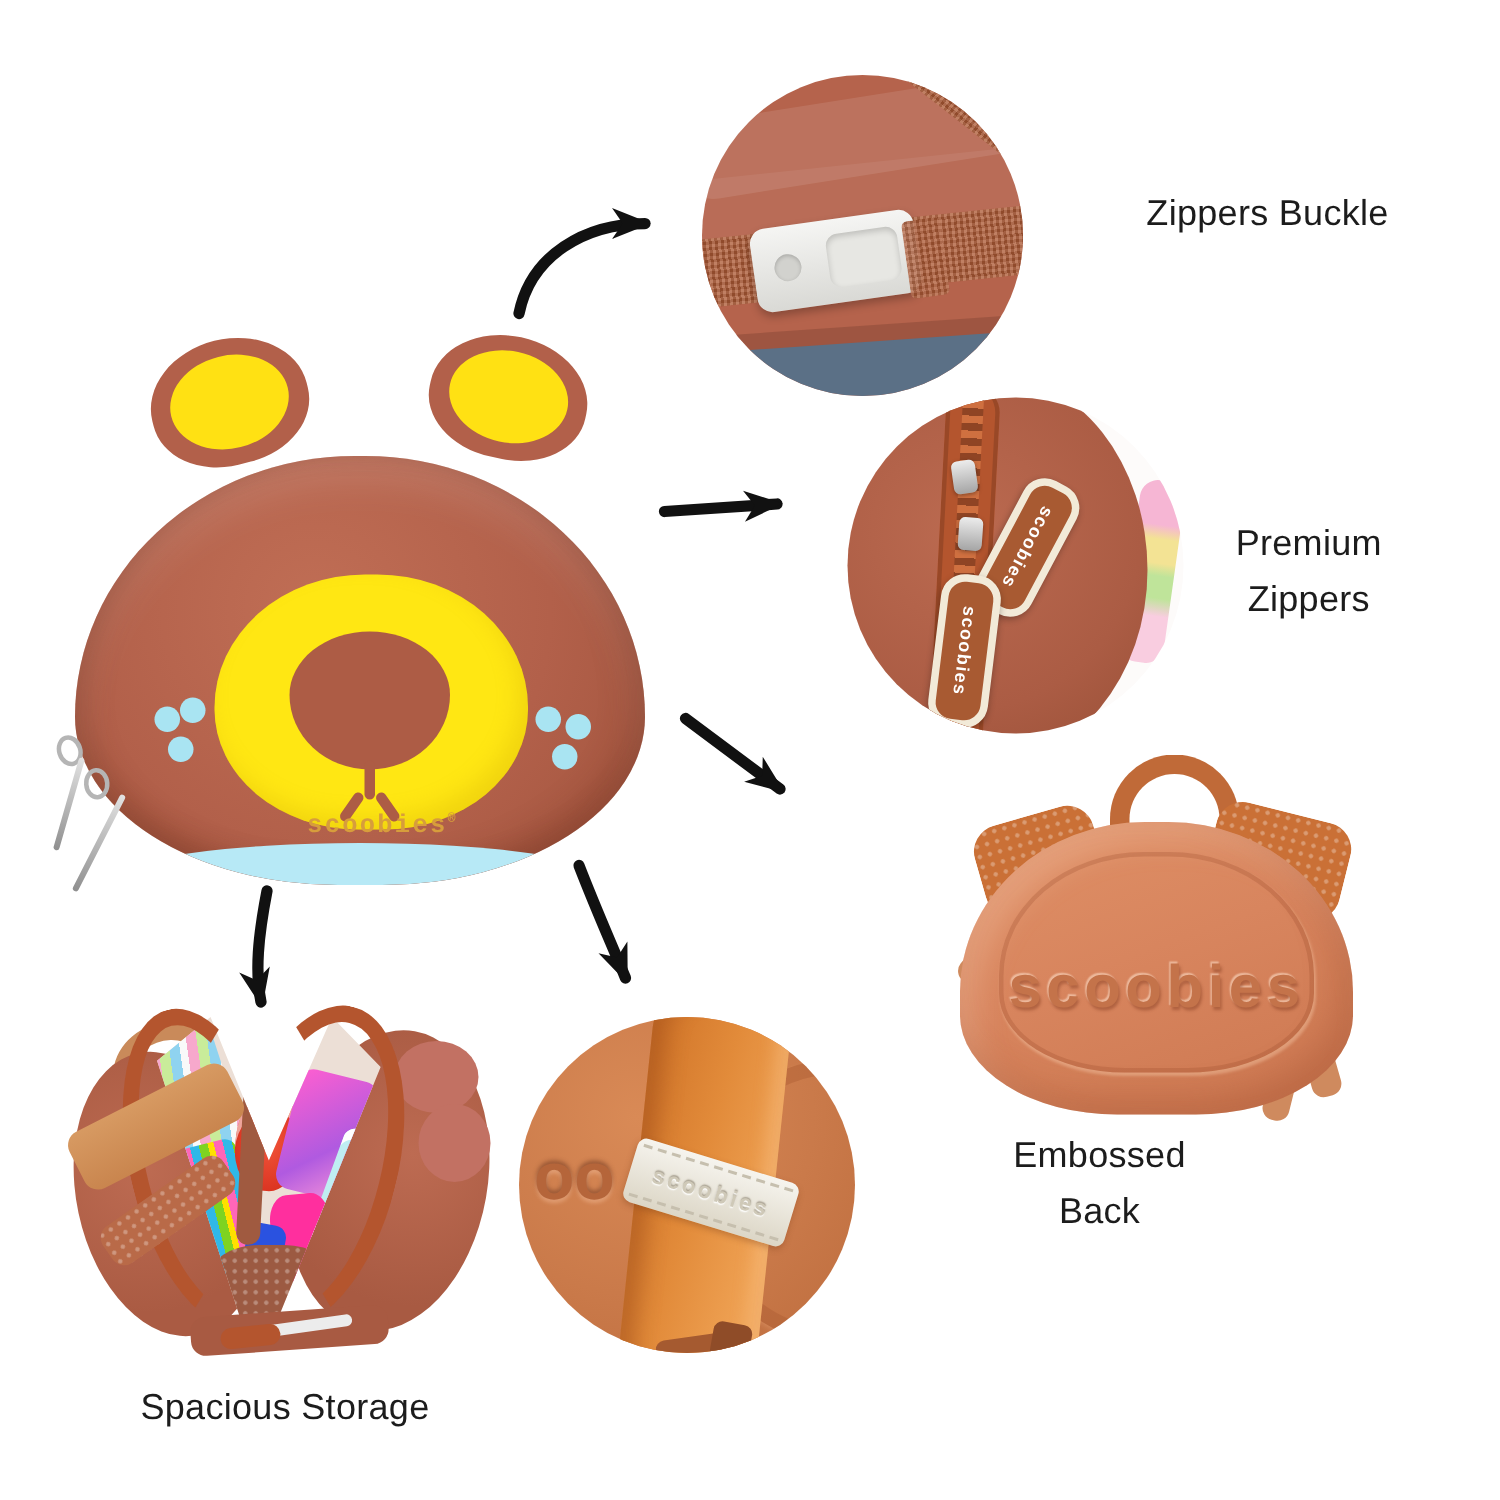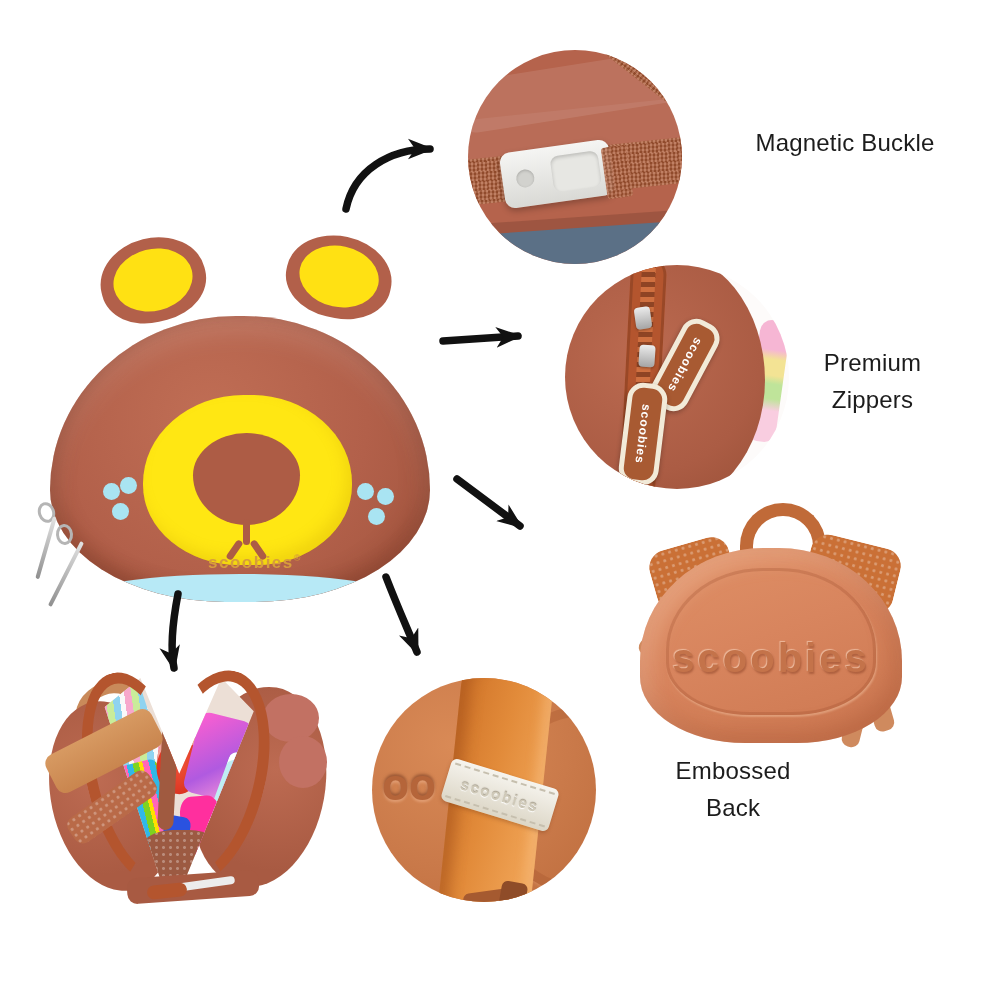--- a/index.html
+++ b/index.html
@@ -81,21 +81,21 @@
      box-shadow:inset -10px -10px 22px rgba(150,70,40,.30), inset 10px 12px 20px rgba(255,225,200,.25);}
   .back-panel{position:absolute;left:26px;right:26px;top:20px;bottom:28px;
      border:3px solid rgba(150,70,40,.25);border-radius:46% 46% 40% 40% / 56% 56% 36% 36%;
      box-shadow:1px 2px 2px rgba(255,220,190,.35);}
   .emboss-text{position:absolute;left:0;right:0;top:88px;text-align:center;color:#c4734a;
      font-size:40px;font-weight:bold;letter-spacing:3px;
      text-shadow:1px 2px 2px rgba(120,50,25,.40), -1px -1px 1px rgba(255,230,210,.55);}
   .strap-tail{position:absolute;background:#cf8a5e;border-radius:8px;}
 
   
-  .c-reflector{left:372px;top:678px;width:224px;height:224px;
+  .c-reflector{left:346px;top:678px;width:224px;height:224px;
      background:radial-gradient(circle at 35% 30%, #d98a56 0%, #ca7a4a 55%, #bd6c3d 100%);}
   .emboss-ring{position:absolute;left:118px;top:28px;width:170px;height:170px;border-radius:50%;
      border:10px solid rgba(165,85,45,.35);box-shadow:2px 2px 4px rgba(255,195,155,.3);}
   .emboss-oo{position:absolute;left:10px;top:82px;color:#b5653a;font-size:44px;font-weight:bold;
      text-shadow:0 -2px 3px rgba(100,45,25,.5), 0 2px 3px rgba(255,205,170,.45);}
   .refl-strap{position:absolute;left:78px;top:-15px;width:92px;height:260px;border-radius:26px;transform:rotate(6deg);
      background:linear-gradient(100deg,#cf7227 0%,#e28b3a 45%,#efa254 85%);
      box-shadow:inset 10px 0 14px rgba(150,70,25,.45), inset -8px 0 12px rgba(255,210,160,.35);}
   .refl-band{position:absolute;left:72px;top:95px;width:112px;height:44px;border-radius:6px;transform:rotate(17deg);
      background:linear-gradient(#f6f4ee,#dcd6c6);box-shadow:0 2px 4px rgba(120,60,25,.35);
@@ -112,21 +112,21 @@
      clip-path:polygon(6% 14%, 28% 0%, 52% 46%, 78% 0%, 98% 16%, 54% 100%, 40% 96%);overflow:hidden;}
   .item{position:absolute;border-radius:8px;}
   .rim{position:absolute;border-radius:50%;border:11px solid transparent;box-sizing:border-box;}
   .openbag-strap{position:absolute;border-radius:10px;}
 </style>
 </head>
 <body>
 
 <div id="canvas">
 
-  <div class="abs" style="left:50px;top:236px;width:380px;height:365px;">
+  <div class="abs" style="left:50px;top:224px;width:380px;height:365px;font-family:Liberation Mono, monospace;">
 
     <div class="ear" style="left:50px;top:2px;width:106px;height:84px;transform:rotate(-14deg);">
       <div class="ear-inner" style="left:13px;top:11px;width:80px;height:62px;"></div>
     </div>
     <div class="ear" style="left:236px;top:0;width:106px;height:82px;transform:rotate(12deg);">
       <div class="ear-inner" style="left:13px;top:10px;width:80px;height:61px;"></div>
     </div>
 
     <div class="bear-head">
       <div class="base-strip"></div>
@@ -237,24 +237,27 @@
       </marker>
     </defs>
     <path d="M346,209 C354,170 390,149 430,149" fill="none" stroke="#111111" stroke-width="7.5" stroke-linecap="round" marker-end="url(#ah)"></path>
     <path d="M443,341 L518,336" fill="none" stroke="#111111" stroke-width="7.5" stroke-linecap="round" marker-end="url(#ah)"></path>
     <path d="M457,479 L520,526" fill="none" stroke="#111111" stroke-width="7.5" stroke-linecap="round" marker-end="url(#ah)"></path>
     <path d="M178,594 C172,625 170,648 174,668" fill="none" stroke="#111111" stroke-width="7.5" stroke-linecap="round" marker-end="url(#ah)"></path>
     <path d="M386,577 C398,608 408,630 417,652" fill="none" stroke="#111111" stroke-width="7.5" stroke-linecap="round" marker-end="url(#ah)"></path>
   </svg>
 
   <div class="feature-label" style="left:695px;top:124px;width:300px;">
-    <div>Magnetic Buckle</div>
+    <div>Zippers Buckle</div>
   </div>
   <div class="feature-label" style="left:628px;top:752px;width:210px;">
     <div>Embossed</div>
     <div>Back</div>
   </div>
   <div class="feature-label" style="left:770px;top:344px;width:205px;">
     <div>Premium</div>
     <div>Zippers</div>
   </div>
+  <div class="feature-label" style="left:40px;top:920px;width:300px;">
+    <div>Spacious Storage</div>
+  </div>
 
 </div>
 
 </body></html>

